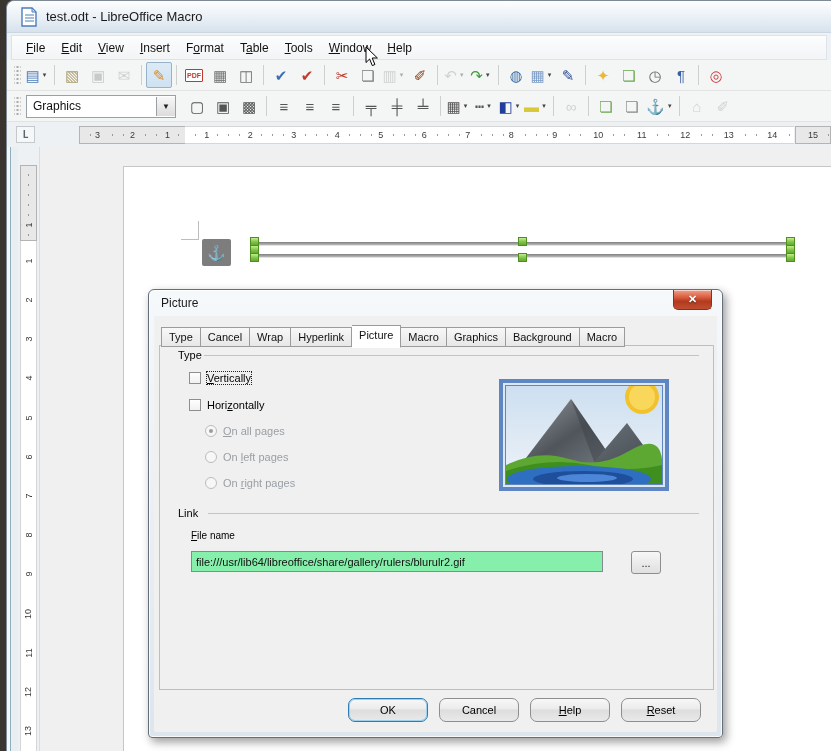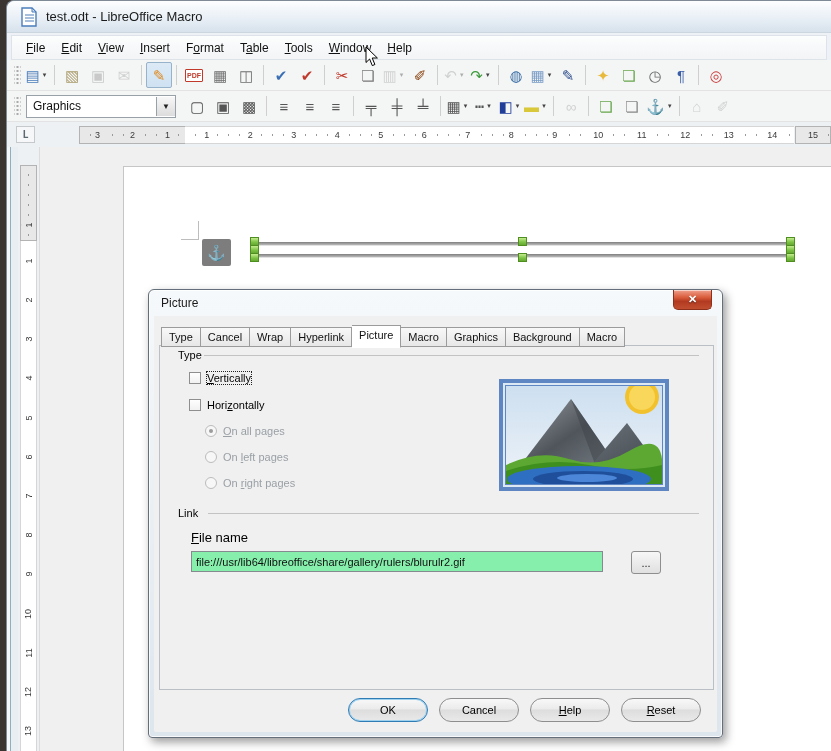--- a/index.html
+++ b/index.html
@@ -88,27 +88,27 @@
   .tabpage{position:absolute;left:10px;top:55px;width:553px;height:343px;background:#f0f0f0;border:1px solid #b9bfc5;z-index:2;}
   .grp-label{position:absolute;font-size:11px;color:#000;}
   .grp-line{position:absolute;height:1px;background:#c3c3c3;}
   .chkrow,.radrow{position:absolute;display:flex;align-items:center;gap:6px;font-size:11px;color:#000;}
   .chk{width:12px;height:12px;border:1px solid #8e8e8e;background:linear-gradient(#fefefe,#f1f1f1);box-sizing:border-box;}
   .chklabel.focused{outline:1px dotted #222;outline-offset:0px;}
   .rad{width:12px;height:12px;border-radius:50%;border:1px solid #bcbcbc;background:#f7f7f7;box-sizing:border-box;position:relative;}
   .rad.sel::after{content:"";position:absolute;left:3px;top:3px;width:4px;height:4px;border-radius:50%;background:#9c9c9c;}
   .radrow .lbl{color:#9aa0a6;}
   .preview{position:absolute;left:339px;top:33px;width:170px;height:112px;}
-  .flabel{position:absolute;font-size:13px;color:#000;}
+  .flabel{position:absolute;font-size:10px;color:#000;}
   .fileinput{position:absolute;left:31px;top:205px;width:402px;height:19px;border:1px solid #848a90;background:#86efac;
              font-family:"Liberation Sans",sans-serif;font-size:11px;color:#111;padding:0 4px;}
   .browse{position:absolute;left:471px;top:205px;width:28px;height:21px;border:1px solid #8e8e8e;border-radius:3px;
           background:linear-gradient(#f7f7f7,#e0e0e0);font-size:11px;display:flex;align-items:center;justify-content:center;color:#222;}
   .btnrow{position:absolute;right:21px;top:408px;display:flex;gap:11px;}
-  .btn{width:80px;height:24px;box-sizing:border-box;border:1px solid #8e8e8e;border-radius:12px;font-size:11px;color:#000;
+  .btn{width:80px;height:24px;box-sizing:border-box;border:1px solid #8e8e8e;border-radius:7px;font-size:11px;color:#000;
        background:linear-gradient(#f8f8f8,#ebebeb 45%,#dddddd 50%,#e9e9e9);display:flex;align-items:center;justify-content:center;}
   .btn.default{border:1px solid #2f7cb5;box-shadow:inset 0 0 0 1px #9ed1ee;}
   .btn u,.flabel u,.chklabel u,.radrow u{text-decoration:underline;}
   .cursor{position:absolute;left:365px;top:46px;z-index:60;}
 </style>
 </head>
 <body>
 
 <div class="win">
   <div class="chrome">

